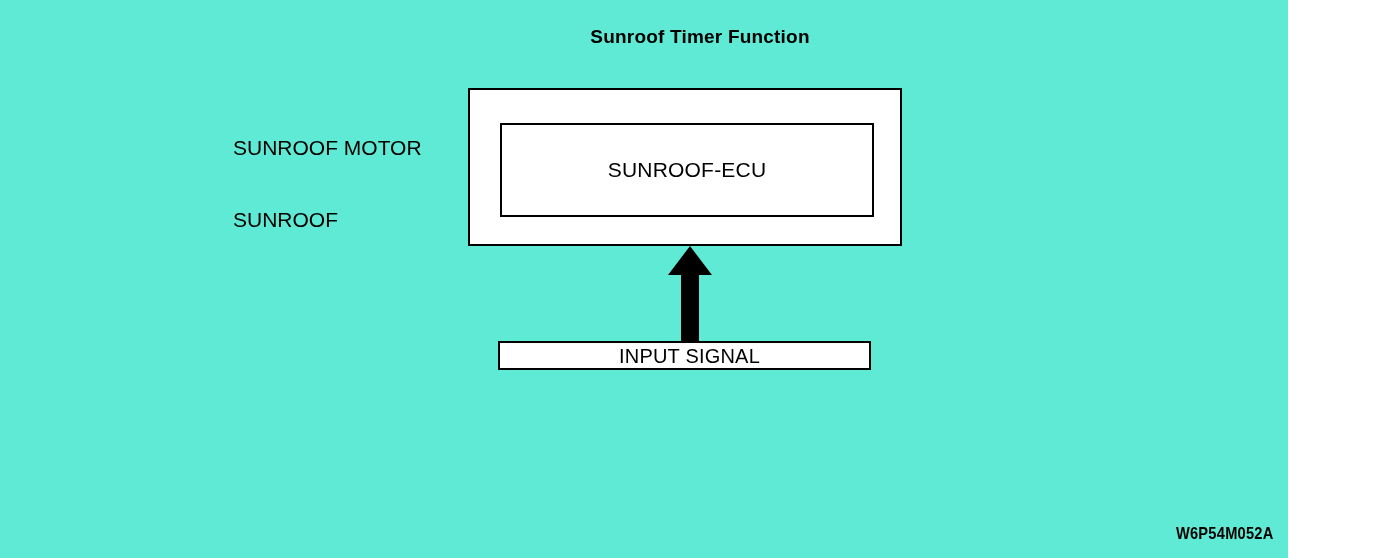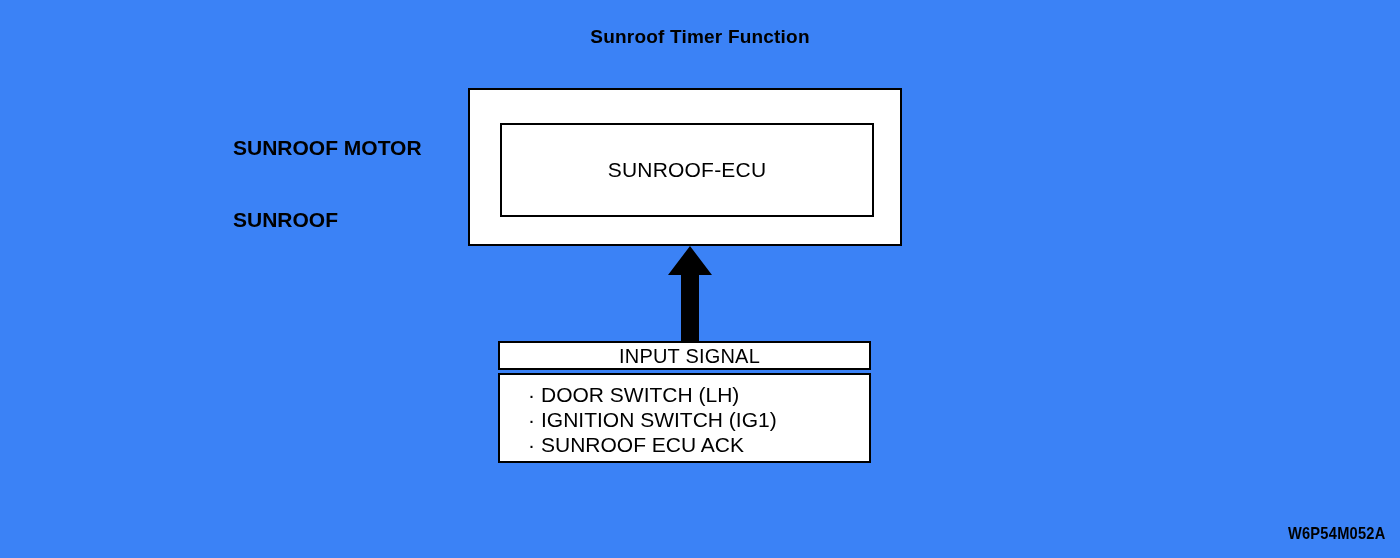--- a/index.html
+++ b/index.html
@@ -6,23 +6,23 @@
     margin: 0;
     padding: 0;
     background: #ffffff;
   }
   body {
     font-family: "Liberation Sans", sans-serif;
     color: #000000;
   }
   #page {
     position: relative;
-    width: 1400px;
+    width: 1288px;
     height: 558px;
-    background: #3b82f6;
+    background: #5eead4;
     overflow: hidden;
   }
 
   
   .diagram-title {
     position: absolute;
     left: 0;
     top: 26px;
     width: 1400px;
     text-align: center;
@@ -35,21 +35,21 @@
   
   .assembly-label {
     position: absolute;
     left: 233px;
     top: 88px;
     font-size: 21px;
     line-height: 24px;
     white-space: pre;
     text-align: left;
   }
-  .assembly-label .line { display: block; font-weight: bold; }
+  .assembly-label .line { display: block; }
 
   
   .assembly-box {
     position: absolute;
     left: 468px;
     top: 88px;
     width: 434px;
     height: 158px;
     border: 2px solid #000000;
     box-sizing: border-box;
@@ -163,27 +163,16 @@
   </div>
 
   <svg class="signal-arrow" viewBox="0 0 52 98">
     <polygon points="26,1 48,30 35,30 35,98 17,98 17,30 4,30" fill="#000000"></polygon>
   </svg>
 
   <div class="input-header-box">
     <span class="input-header-label">INPUT SIGNAL</span>
   </div>
 
-  <div class="input-body-box">
-    <span class="input-item">
-      <span class="bullet">·</span><span>DOOR SWITCH (LH)</span>
-    </span>
-    <span class="input-item">
-      <span class="bullet">·</span><span>IGNITION SWITCH (IG1)</span>
-    </span>
-    <span class="input-item">
-      <span class="bullet">·</span><span>SUNROOF ECU ACK</span>
-    </span>
-  </div>
 
   <div class="figure-code">W6P54M052A</div>
 
 </div>
 
 </body></html>

